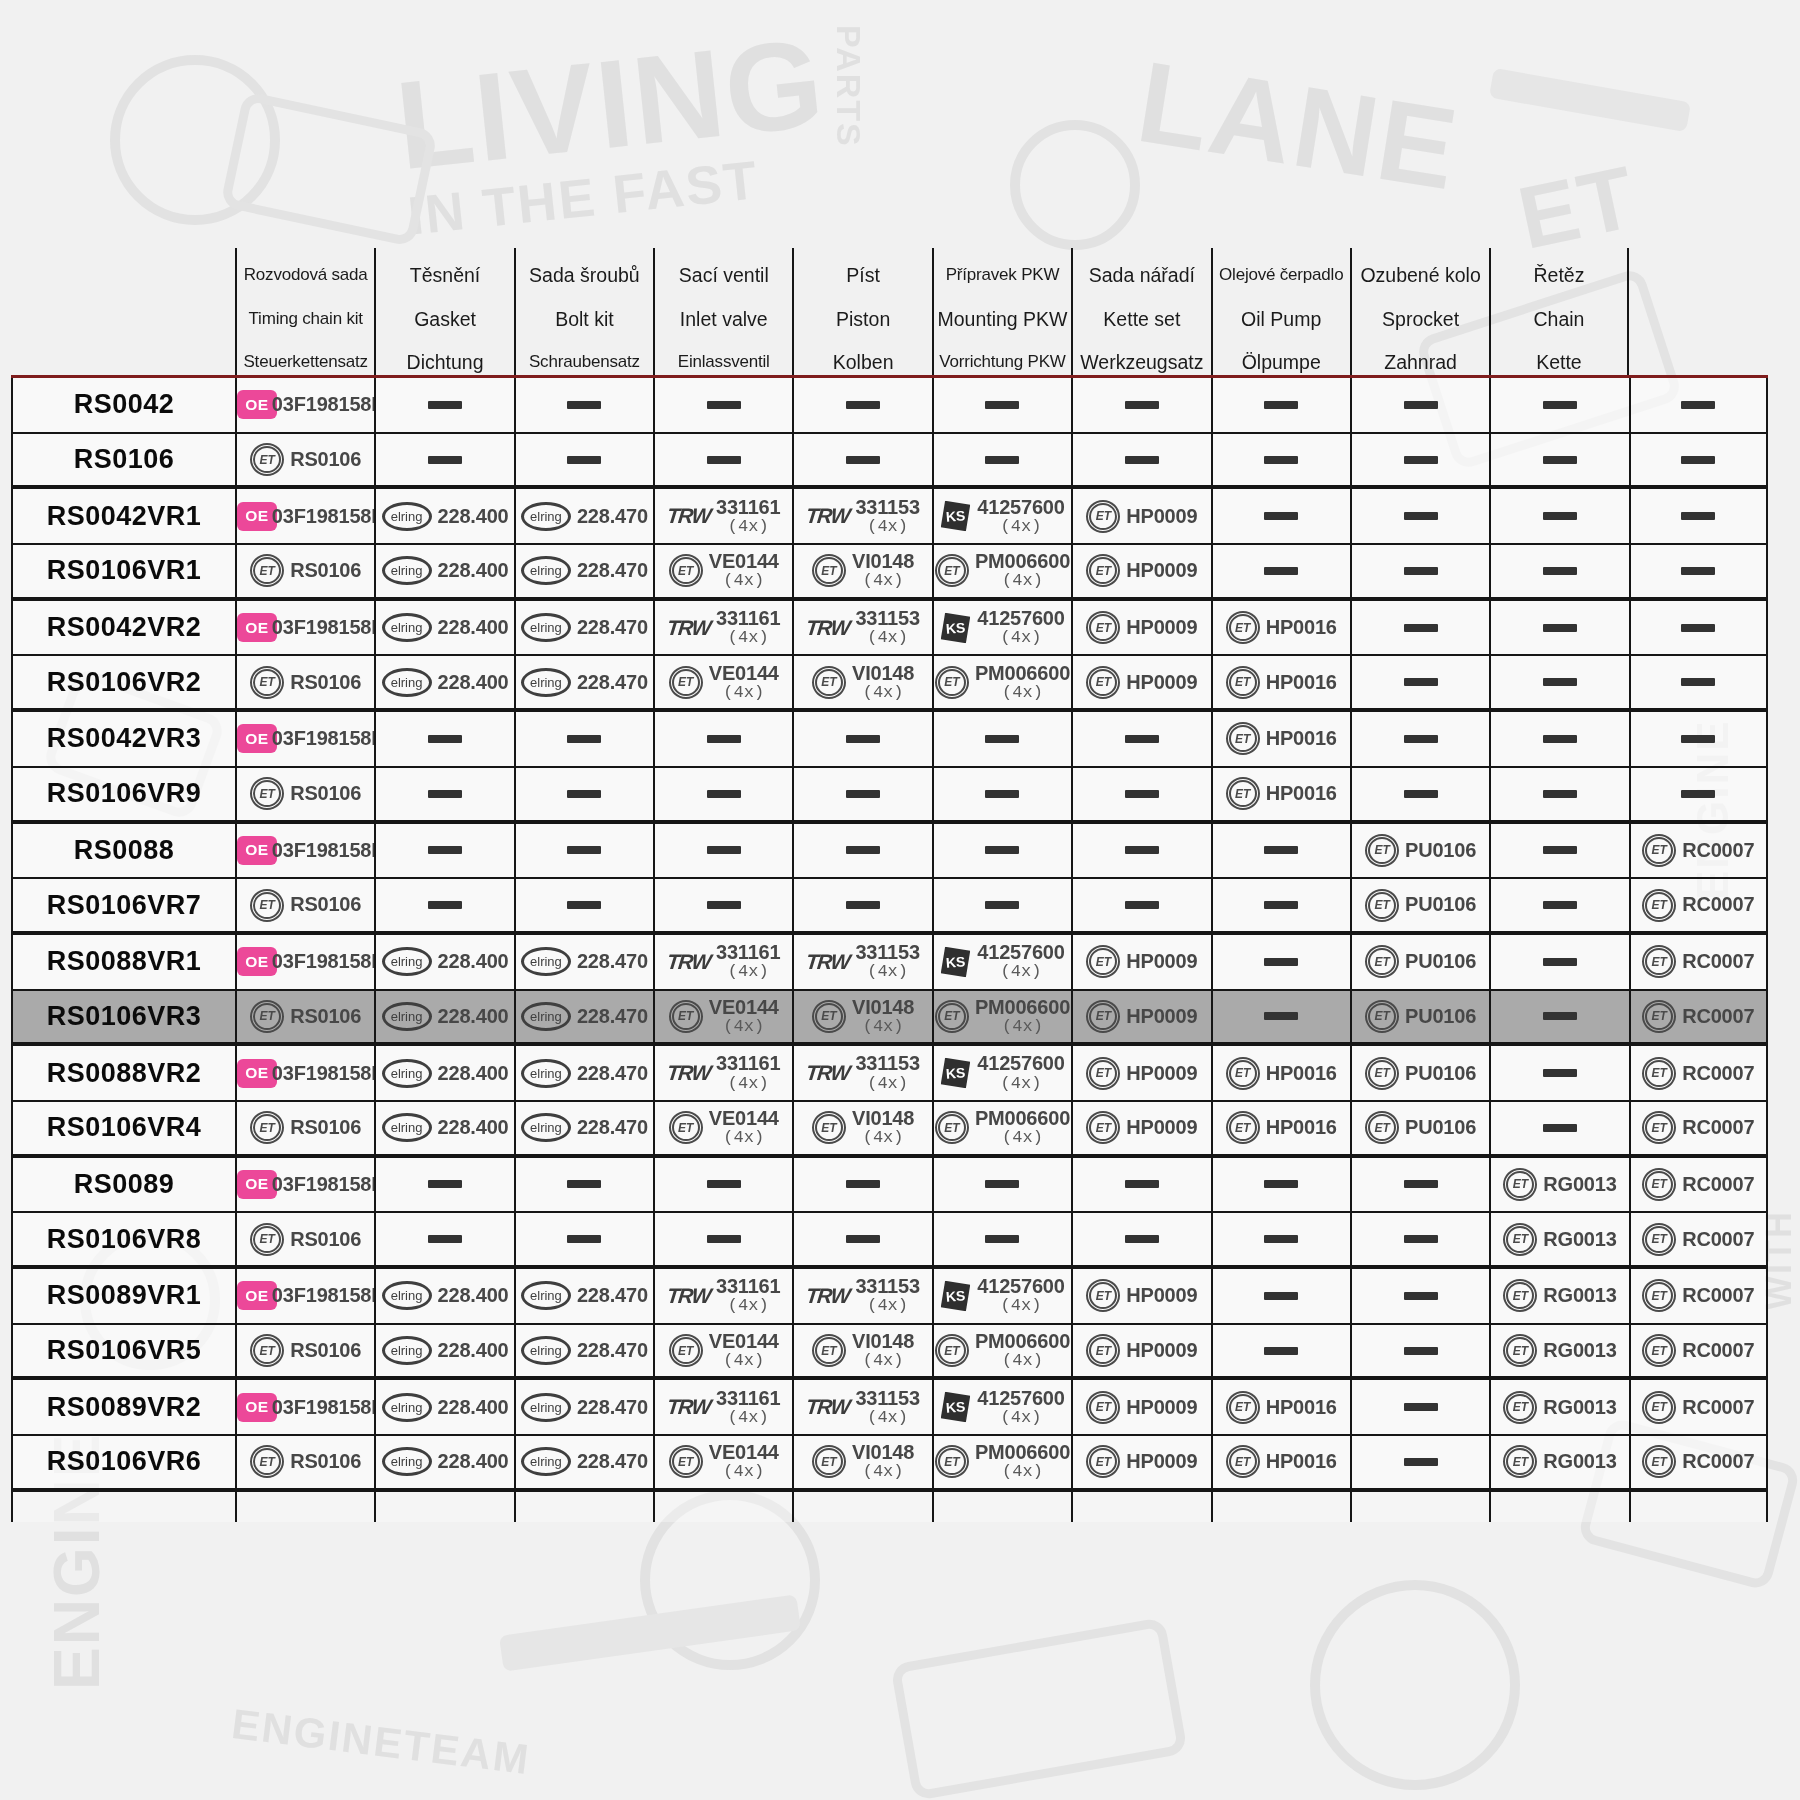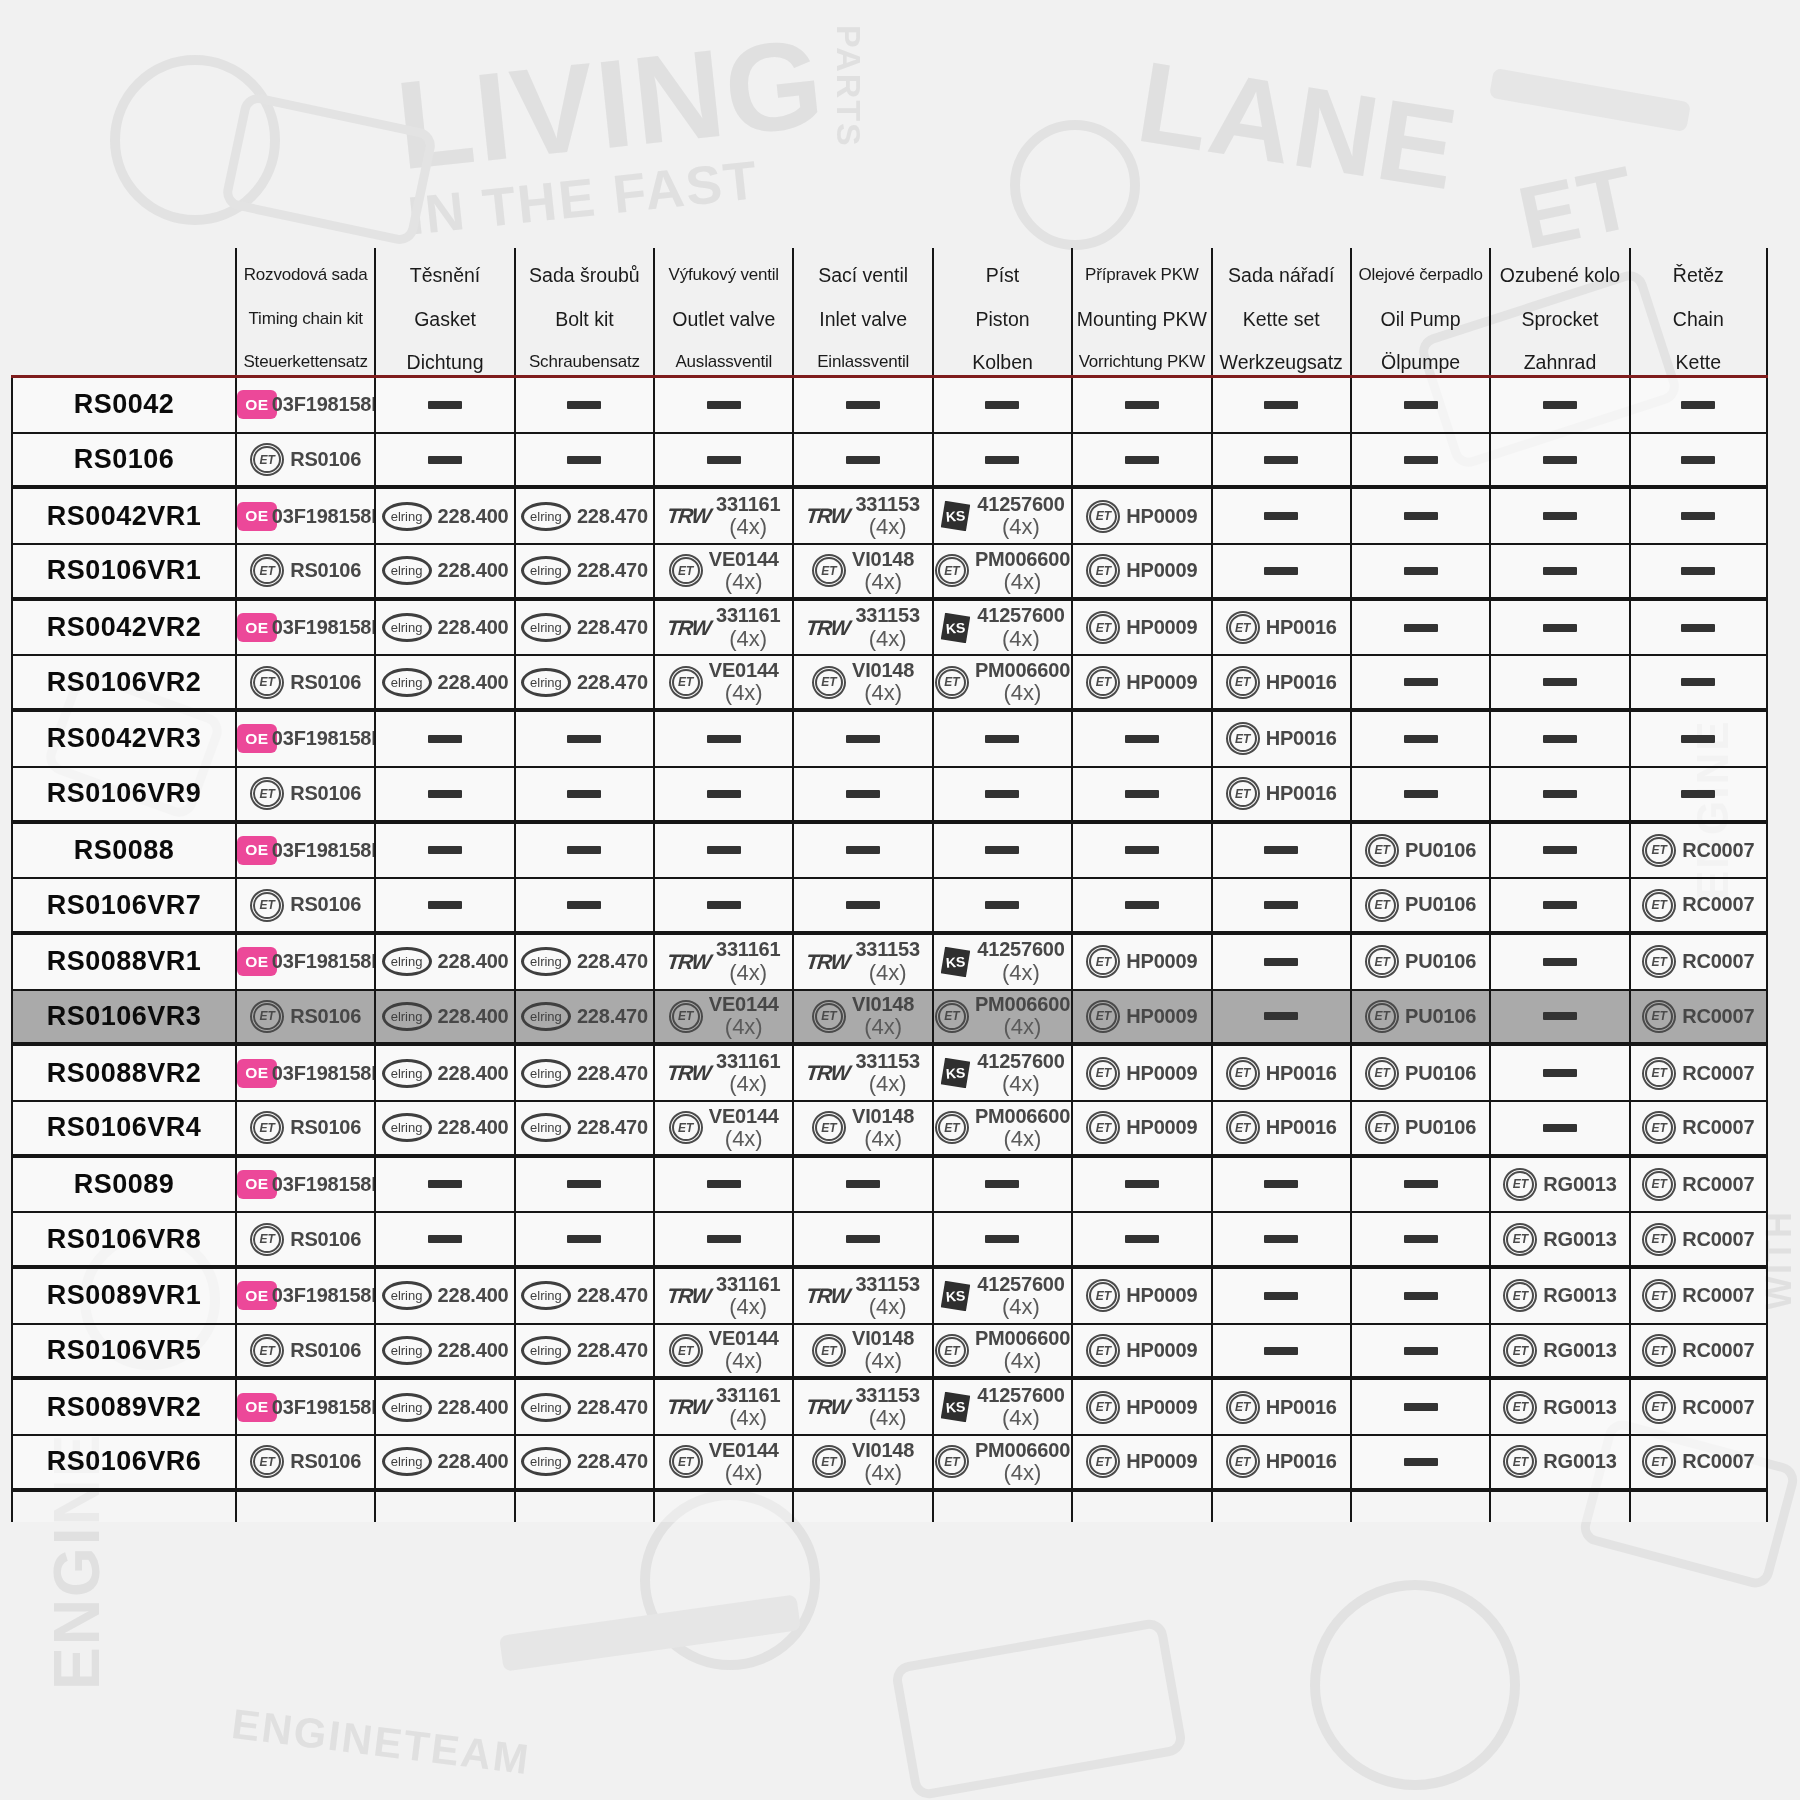--- a/index.html
+++ b/index.html
@@ -35,21 +35,21 @@
   .rlabel{font-size:27px;font-weight:bold;color:#0b0b0b;letter-spacing:0.5px;}
 
   .stub{height:30px;background:rgba(252,252,252,0.35);}
   .stub .cell{border-left:2px solid #161616;}
   .stub .cell.last{border-right:2px solid #161616;}
 
   
   .dash{width:34px;height:8px;background:#333;border-radius:1px;flex:none;}
   .pstack{display:flex;flex-direction:column;align-items:center;line-height:1.06;min-width:0;}
   .pn{font-weight:bold;font-size:20px;color:#474747;letter-spacing:-0.2px;white-space:nowrap;}
-  .qty{font-size:22px;color:#5a5a5a;}
+  .qty{font-size:17px;color:#5a5a5a;font-family:Liberation Mono, monospace;}
 
   .ic{flex:none;display:flex;align-items:center;justify-content:center;box-sizing:border-box;}
   .ic-oe{min-width:40px;height:29px;background:#ec4899;color:#fff;border-radius:6px;
          font-size:15.5px;font-weight:bold;letter-spacing:.5px;padding:0 4px;}
   .ic-et{width:34px;height:33px;border:5px double #4a4a4a;border-radius:50%;
          font-size:12px;font-weight:bold;color:#4a4a4a;font-style:italic;}
   .ic-elring{width:50px;height:29px;border:3px solid #3f3f3f;border-radius:50%;
          font-size:13px;font-weight:normal;color:#3f3f3f;}
   .ic-trw{font-weight:bold;font-style:italic;font-size:21px;color:#3c3c3c;letter-spacing:-1.5px;
          transform:skewX(-6deg);}
@@ -96,25 +96,20 @@
           <div class="hline">Těsnění</div>
           <div class="hline">Gasket</div>
           <div class="hline">Dichtung</div>
         </div>
         <div class="hcell">
           <div class="hline">Sada šroubů</div>
           <div class="hline">Bolt kit</div>
           <div class="hline small">Schraubensatz</div>
         </div>
         <div class="hcell">
-          <div class="hline small">Výfukový ventil</div>
-          <div class="hline">Outlet valve</div>
-          <div class="hline small">Auslassventil</div>
-        </div>
-        <div class="hcell">
           <div class="hline">Sací ventil</div>
           <div class="hline">Inlet valve</div>
           <div class="hline small">Einlassventil</div>
         </div>
         <div class="hcell">
           <div class="hline">Píst</div>
           <div class="hline">Piston</div>
           <div class="hline">Kolben</div>
         </div>
         <div class="hcell">

